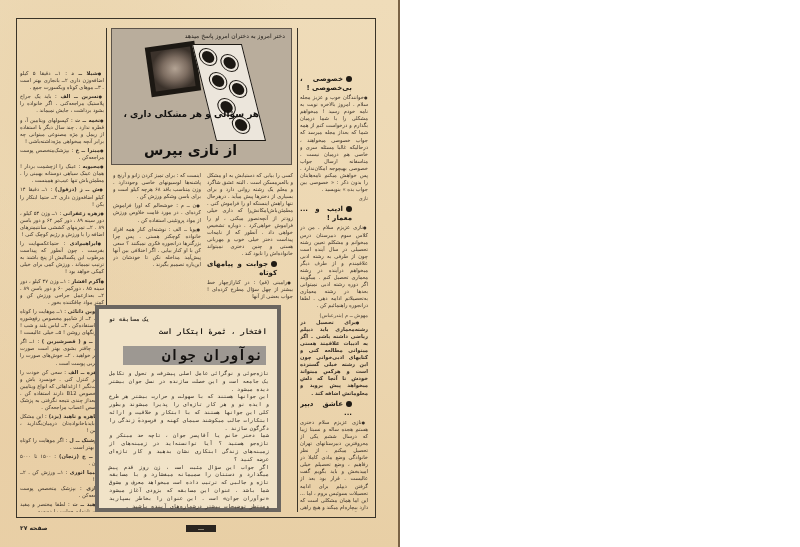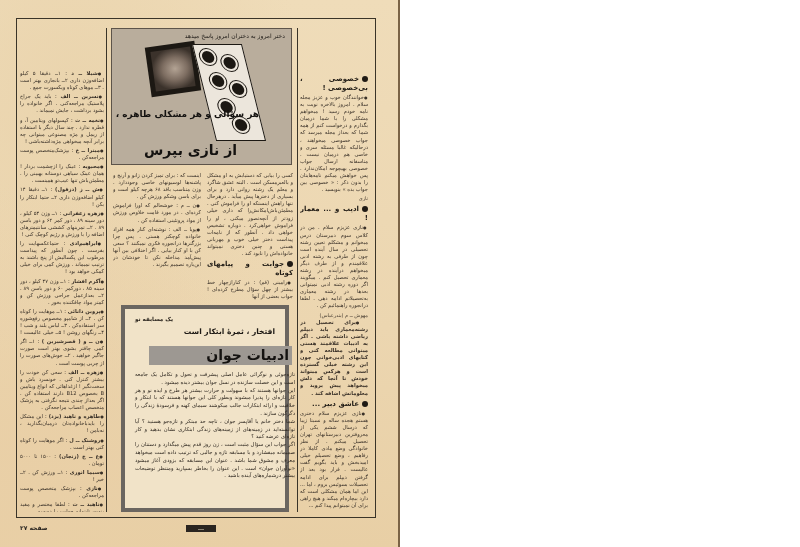--- a/index.html
+++ b/index.html
@@ -8,41 +8,41 @@
   .page { position:absolute; left:0; top:0; width:400px; height:547px;
           background: radial-gradient(ellipse at 10% 90%, #e9cfa6 0%, rgba(233,207,166,0) 45%),
                       radial-gradient(ellipse at 20% 20%, #ead4ad 0%, rgba(234,212,173,0) 50%),
                       linear-gradient(180deg,#efdcb9 0%, #ecd6b0 60%, #e8cfa5 100%);
           border-right:2px solid #7a6346; box-sizing:border-box; }
   .frame { position:absolute; left:16px; top:18px; width:360px; height:500px;
            border:1px solid #3a3428; box-sizing:border-box; }
   .rtl { direction:rtl; text-align:justify; }
   .col { position:absolute; font-size:5.2px; line-height:7.1px; color:#3a3128; }
   .col p { margin:0 0 2px 0; }
-  .col .h { font-weight:bold; font-size:7px; line-height:9px; color:#1f1a14; margin:3px 0 1px 0; }
+  .col .h { font-weight:bold; font-size:7px; line-height:9px; color:#1f1a14; margin:3px 16px 1px 0; }
   .col .h .bullet { display:inline-block; width:6px; height:6px; background:#1f1a14; border-radius:50%;
                     margin-left:3px; vertical-align:middle; }
   .col .star::before { content:"\25CF "; font-size:4px; }
   .col .sig { font-size:5px; color:#4a3f33; }
   .hero { position:absolute; left:111px; top:28px; width:181px; height:137px;
           background:#b9ad9c; border:1px solid #5d544a; box-sizing:border-box; }
   .hero-top { position:absolute; right:6px; top:3px; font-size:6px; color:#1e1a16; direction:rtl; }
   .hero-photo { position:absolute; left:36px; top:15px; width:50px; height:50px; background:#1c1813;
                 transform:rotate(-8deg); padding:5px; box-sizing:border-box; }
   .hero-photo .face { width:100%; height:100%;
                 background: radial-gradient(ellipse at 55% 50%, #b3a394 0%, #7d6d61 40%, #3b322b 75%); }
   .hero-ribbon { position:absolute; left:92px; top:15px; width:48px; height:95px;
                  background:#ece6dc; transform:skewX(14deg); border:1px solid #1c1813; overflow:hidden; }
   .hero-ribbon span { position:absolute; width:12px; height:12px; border-radius:50%; background:#1c1813;
                       border:2px solid #ece6dc; box-shadow:0 0 0 1px #1c1813; }
   .hero-q { position:absolute; right:32px; top:80px; font-size:9px; font-weight:bold; line-height:10px;
             color:#141210; direction:rtl; text-align:right; }
   .hero-brand { position:absolute; right:54px; top:113px; font-size:14px; font-weight:bold; color:#141210; direction:rtl;text-align:right; }
-  .contest { position:absolute; left:121px; top:305px; width:168px; height:207px;
-             border:4px solid #6b6660; background:#f1e3c8; box-sizing:border-box; }
+  .contest { position:absolute; left:95px; top:305px; width:186px; height:207px;
+             border:4px solid #6b6660; background:#f1e3c8; box-sizing:border-box;font-family:Liberation Mono, monospace; }
   .contest-tag { position:absolute; left:10px; top:7px; font-size:5.6px; font-weight:bold; color:#2c261f; direction:rtl; }
   .contest-sub { position:absolute; right:10px; top:18px; font-size:7.5px; font-weight:bold; color:#1d1914; direction:rtl; }
   .contest-band { position:absolute; left:24px; top:37px; width:143px; height:19px; background:#9d9892; }
   .contest-title { position:absolute; right:3px; top:1px; font-size:14px; font-weight:bold; color:#141210; direction:rtl; white-space:nowrap; }
   .contest-body { position:absolute; left:10px; top:62px; width:160px; font-size:5.3px; line-height:7.8px;
                   color:#2f2820; direction:rtl; text-align:justify; }
   .logo-strip { position:absolute; left:186px; top:525px; width:30px; height:7px; background:#2a2520;
                 color:#e8dcc4; font-size:5px; line-height:7px; text-align:center; letter-spacing:1px; }
   .pagenum { position:absolute; left:20px; top:524px; font-size:6px; font-weight:bold; color:#2a2520; direction:rtl; }
   .rule { position:absolute; background:#3a3428; }
@@ -59,21 +59,21 @@
         <div class="face"></div>
       </div>
     <div class="hero-ribbon">
       <span style="left:4px;top:4px"></span>
         <span style="left:24px;top:10px"></span>
       <span style="left:8px;top:28px"></span>
         <span style="left:26px;top:36px"></span>
       <span style="left:10px;top:54px"></span>
         <span style="left:20px;top:72px"></span>
     </div>
-    <div class="hero-q">هر سؤالی و هر مشکلی طاهره ،</div>
+    <div class="hero-q">هر سؤالی و هر مشکلی داری ،</div>
     <div class="hero-brand">از نازی بپرس</div>
   </div>
 
   <div class="col rtl" style="left:300px;top:72px;width:68px;height:440px;overflow:hidden;">
     <div class="h"><span class="bullet"></span><span>خصوصی ، بی‌خصوصی !</span></div>
     <p class="star">خوانندگان خوب و عزیز مجله سلام . امروز بالاخره نوبت به نامه خودم رسید ! میخواهم مشکلی را با شما درمیان بگذارم و درخواست کنم از همه شما که بعداز مجله میرسد که جواب خصوصی میخواهند ، درحالیکه غالبا مسئله سری و خاصی هم درمیان نیست . متاسفانه ارسال جواب خصوصی بهیچوجه امکان‌ندارد . پس خواهش میکنم نامه‌هایتان را بدون ذکر : « خصوصی بین جواب بده » بنویسید .</p>
     <div class="sig">نازی</div>
     <div class="h"><span class="bullet"></span><span>ادیب و ... معمار !</span></div>
     <p class="star">نازی عزیزم سلام . من در کلاس سوم دبیرستان درس میخوانم و مشکلم تعیین رشته تحصیلی در سال آینده است چون از طرفی به رشته ادبی علاقمندم و از طرف دیگر میخواهم درآینده در رشته معماری تحصیل کنم . میگویند اگر دوره رشته ادبی نمیتوانی بعدها در رشته معماری به‌تحصیلاتم ادامه دهی . لطفا درانجوره راهنمائیم کن .</p>
     <div class="sig">مهوش ــ م (بندرعباس)</div>
@@ -116,21 +116,21 @@
     <p class="star"><b>ع ــ ج (زنجان)</b> : <span>۱۵۰۰ تا ۵۰۰۰ تومان .</span></p>
     <p class="star"><b>سیما انوری</b> : <span>۱ــ ورزش کن . ۲ــ خیر !</span></p>
     <p class="star"><b>نازی</b> : <span>بپزشک متخصص پوست مراجعه‌کن .</span></p>
     <p class="star"><b>ناهید ــ ت</b> : <span>لطفا مختصر و مفید بنویس‌تابتوانم جوابت را بنویسم .</span></p>
   </div>
 
   <div class="contest">
     <div class="contest-tag">یک مسابقه نو</div>
     <div class="contest-sub">افتخار ، ثمرهٔ ابتکار است</div>
     <div class="contest-band">
-      <div class="contest-title">ادبیات جوان</div>
+      <div class="contest-title">نوآوران جوان</div>
     </div>
     <div class="contest-body">
       <div>تازه‌جوئی و نوگرائی عامل اصلی پیشرفت و تحول و تکامل یک جامعه است و این خصلت سازنده در نسل جوان بیشتر دیده میشود .</div>
       <div>این جوانها هستند که با سهولت و حرارت بیشتر هر طرح و ایده نو و هر کار تازه‌ای را پذیرا میشوند وبطور کلی این جوانها هستند که با ابتکار و خلاقیت و ارائه ابتکارات جالب میکوشند سیمای کهنه و فرسودهٔ زندگی را دگرگون سازند .</div>
       <div>شما دختر خانم یا آقاپسر جوان ، تاچه حد مبتکر و تازه‌جو هستید ؟ آیا توانسته‌اید در زمینه‌های از زمینه‌های زندگی ابتکاری نشان بدهید و کار تازه‌ای عرضه کنید ؟</div>
       <div>اگر جواب این سؤال مثبت است ، زن روز قدم پیش میگذارد و دستتان را صمیمانه میفشارد و با مسابقه تازه و جالبی که ترتیب داده است میخواهد معرف و مشوق شما باشد . عنوان این مسابقه که بزودی آغاز میشود «نوآوران جوان» است . این عنوان را بخاطر بسپارید ومنتظر توضیحات بیشتر درشماره‌های آینده باشید .</div>
     </div>
   </div>
 
   <div class="pagenum">صفحه ۲۷</div>

